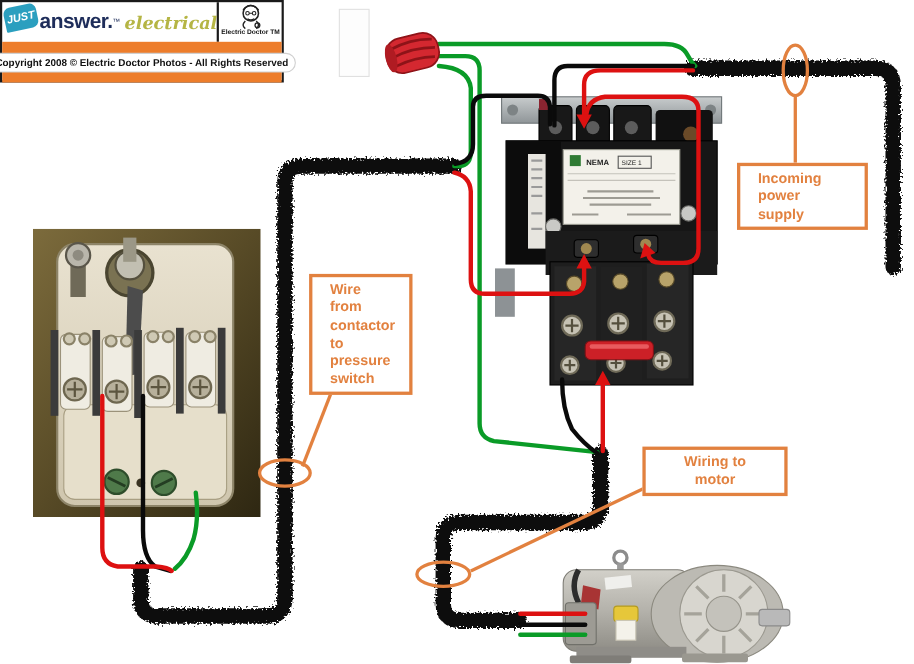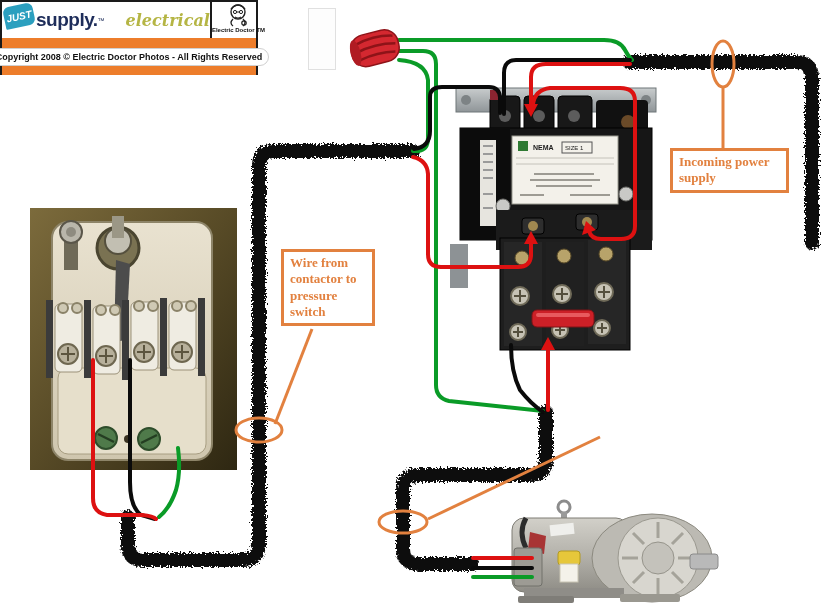--- a/index.html
+++ b/index.html
@@ -9,53 +9,53 @@
   #header{position:absolute;left:0;top:0;width:258px;height:75px;border:2px solid #1a1a1a;
           box-sizing:border-box;background:#fff;}
   #header .toprow{position:absolute;left:0;top:0;width:254px;height:36px;display:flex;}
   #logo{flex:1;position:relative;display:flex;align-items:center;padding-left:34px;}
   .bubble{position:absolute;left:2px;top:3px;width:30px;height:22px;background:var(--logo-teal);
           border-radius:6px 6px 6px 1px;transform:rotate(-12deg);color:#fff;font-weight:bold;
           font-size:10px;display:flex;align-items:center;justify-content:center;font-style:italic;}
   .answer{color:var(--logo-navy);font-weight:bold;font-size:19px;letter-spacing:-0.5px;}
   .tm{color:var(--logo-navy);font-size:7px;vertical-align:super;}
   .electrical{color:var(--logo-olive);font-size:16px;font-weight:bold;font-style:italic;
-              font-family:"DejaVu Serif",serif;margin-left:21px;}
+              font-family:"DejaVu Serif",serif;margin-left:4px;}
   #doctorbox{width:62px;border-left:2px solid #1a1a1a;display:flex;flex-direction:column;
              align-items:center;justify-content:flex-start;padding-top:1px;box-sizing:border-box;}
   #doctorbox .dlabel{font-size:6px;font-weight:bold;color:#111;white-space:nowrap;}
   #band{position:absolute;left:0;top:36px;width:254px;height:37px;background:var(--band-orange);
         display:flex;align-items:center;justify-content:center;}
   #band .copybox{background:#fff;border-radius:9px;padding:3px 6px;font-size:9px;font-weight:bold;
         color:#111;white-space:nowrap;border:1px solid #d0d0d0;}
   
   #whitebox{position:absolute;left:308px;top:8px;width:26px;height:60px;background:#fdfdfd;
             border:1px solid #e0e0e0;}
   
   .photo{position:absolute;}
   
   #overlay{position:absolute;left:0;top:0;z-index:5;pointer-events:none;}
   
   .callout{position:absolute;z-index:6;border:3px solid var(--orange);background:#fff;
            color:var(--orange);font-weight:bold;font-size:13px;line-height:1.25;
-           padding:3px 6px;box-sizing:border-box;font-family:Liberation Serif, serif;}
+           padding:3px 16px;box-sizing:border-box;}
   #callout-incoming{left:670px;top:148px;width:119px;}
   #callout-pressure{left:281px;top:249px;width:94px;}
   #callout-motor{left:584px;top:406px;width:132px;text-align:center;}
 </style>
 </head>
 <body>
 
 <div id="stage">
 
   <div id="header">
     <div class="toprow">
       <div id="logo">
         <span class="bubble">JUST</span>
-        <span class="answer">supply.</span>
+        <span class="answer">answer.</span>
           <span class="tm">™</span>
         <span class="electrical">electrical</span>
       </div>
       <div id="doctorbox">
         <svg width="30" height="24" viewBox="0 0 30 24">
           <circle cx="15" cy="9" r="7" fill="#fff" stroke="#222" stroke-width="1.4"></circle>
           <path d="M8,6 Q15,-2 22,6" fill="none" stroke="#222" stroke-width="1.4"></path>
           <circle cx="12" cy="9" r="1.6" fill="none" stroke="#222" stroke-width="1"></circle>
           <circle cx="18" cy="9" r="1.6" fill="none" stroke="#222" stroke-width="1"></circle>
           <path d="M13.6,9 h2.8" stroke="#222" stroke-width="1"></path>
@@ -326,13 +326,14 @@
       <line x1="723" y1="87" x2="723" y2="148"></line>
       <ellipse cx="259" cy="430" rx="23" ry="12"></ellipse>
       <line x1="312" y1="329" x2="275" y2="424"></line>
       <ellipse cx="403" cy="522" rx="24" ry="11"></ellipse>
       <line x1="600" y1="437" x2="428" y2="519"></line>
     </g>
   </svg>
 
   <div class="callout" id="callout-incoming">Incoming power supply</div>
   <div class="callout" id="callout-pressure">Wire from contactor to pressure switch</div>
+  <div class="callout" id="callout-motor">Wiring to motor</div>
 </div>
 
 </body></html>

